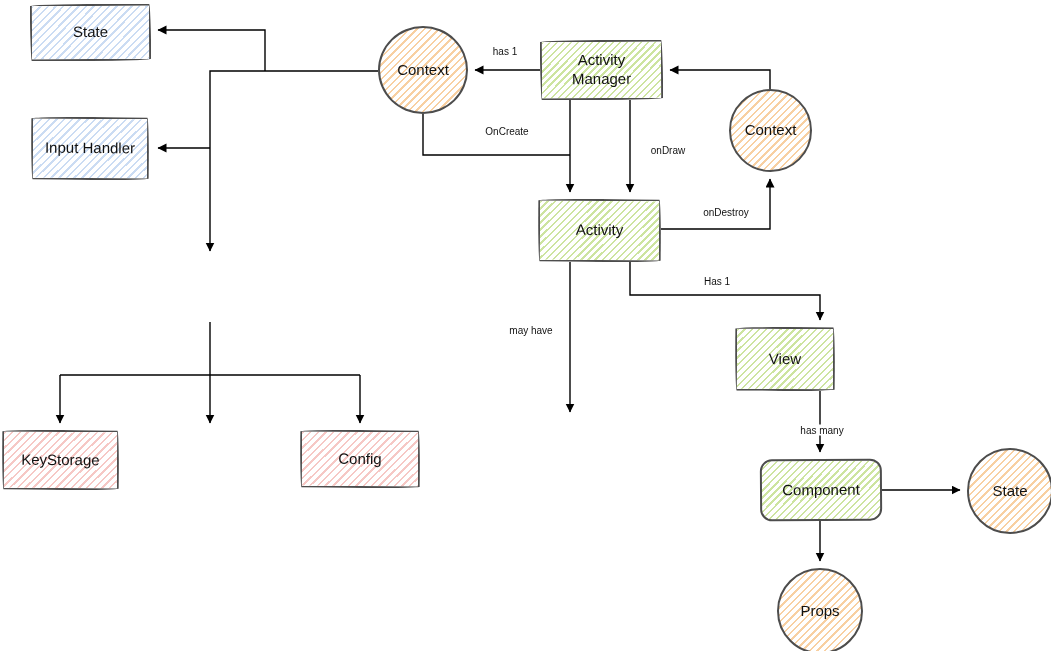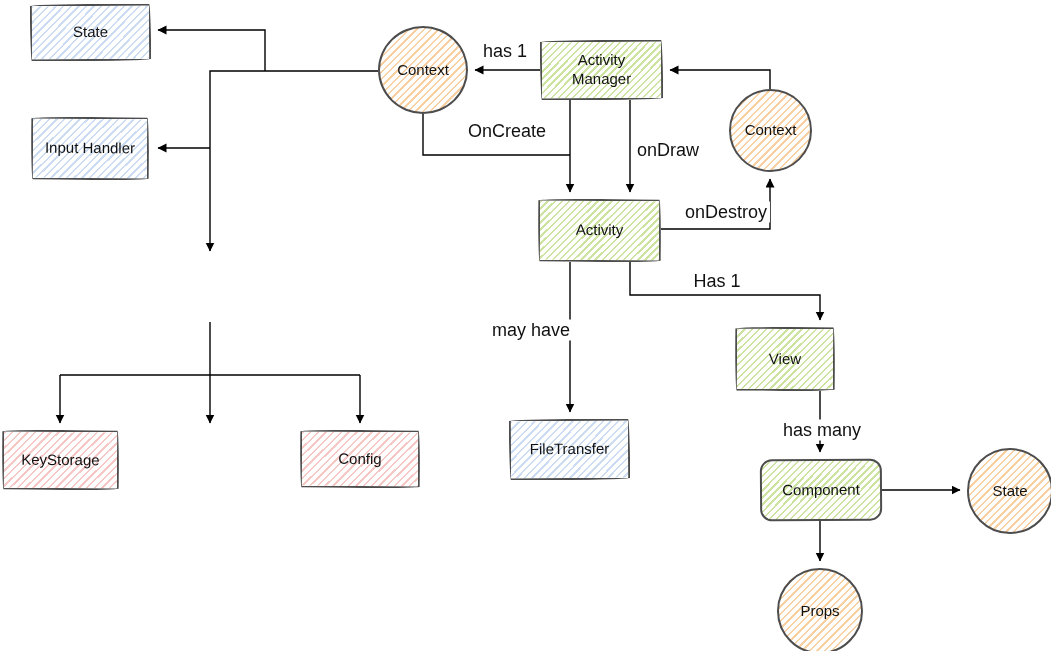--- a/index.html
+++ b/index.html
@@ -50,21 +50,21 @@
   #n-view           {left:735px; top:327px; width:100px; height:64px;}
   #n-component      {left:760px; top:459px; width:122px; height:62px;border-radius:12px;}
   #n-state          {left:967px; top:448px; width:86px;  height:86px;}
   #n-props          {left:777px; top:568px; width:86px;  height:86px;}
 
   .edge-label{
     position:absolute;
     transform:translate(-50%,-50%);
     background:#ffffff;
     padding:0 3px;
-    font-size:18px;
+    font-size:10px;
     white-space:nowrap;
   }
   #l-has1-top {left:505px; top:51px;}
   #l-oncreate {left:507px; top:131px;}
   #l-ondraw   {left:668px; top:150px;}
   #l-ondestroy{left:726px; top:212px;}
   #l-has1     {left:717px; top:281px;}
   #l-mayhave  {left:531px; top:330px;}
   #l-hasmany  {left:822px; top:430px;}
 </style>
@@ -117,23 +117,20 @@
   </div>
   <div id="n-activity-mgr" class="node rect hatch-green tilt-a">
     <span>Activity Manager</span>
   </div>
   <div id="n-context-right" class="node circle hatch-orange">
     <span>Context</span>
   </div>
   <div id="n-activity" class="node rect hatch-green tilt-b">
     <span>Activity</span>
   </div>
-  <div id="n-filetransfer" class="node rect hatch-blue tilt-a">
-    <span>FileTransfer</span>
-  </div>
   <div id="n-view" class="node rect hatch-green tilt-b">
     <span>View</span>
   </div>
   <div id="n-component" class="node rect hatch-green tilt-a">
     <span>Component</span>
   </div>
   <div id="n-state" class="node circle hatch-orange">
     <span>State</span>
   </div>
   <div id="n-props" class="node circle hatch-orange">

